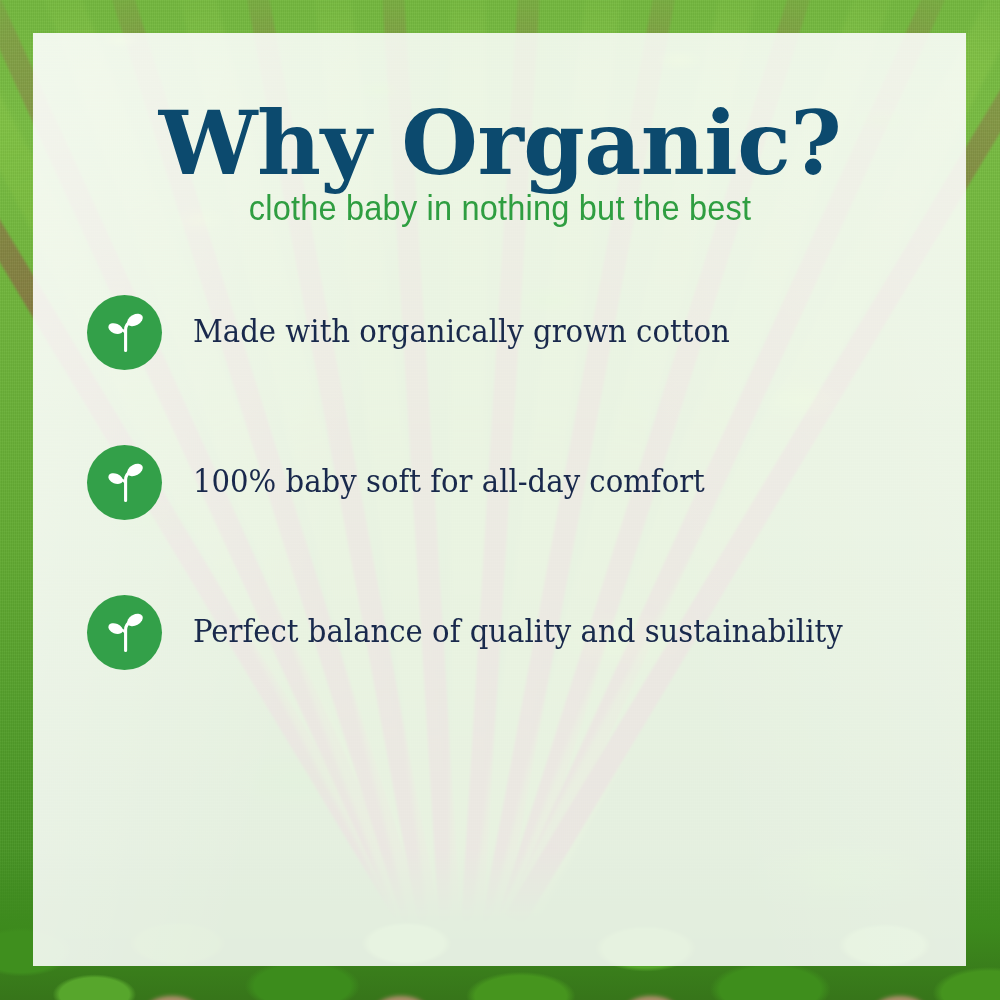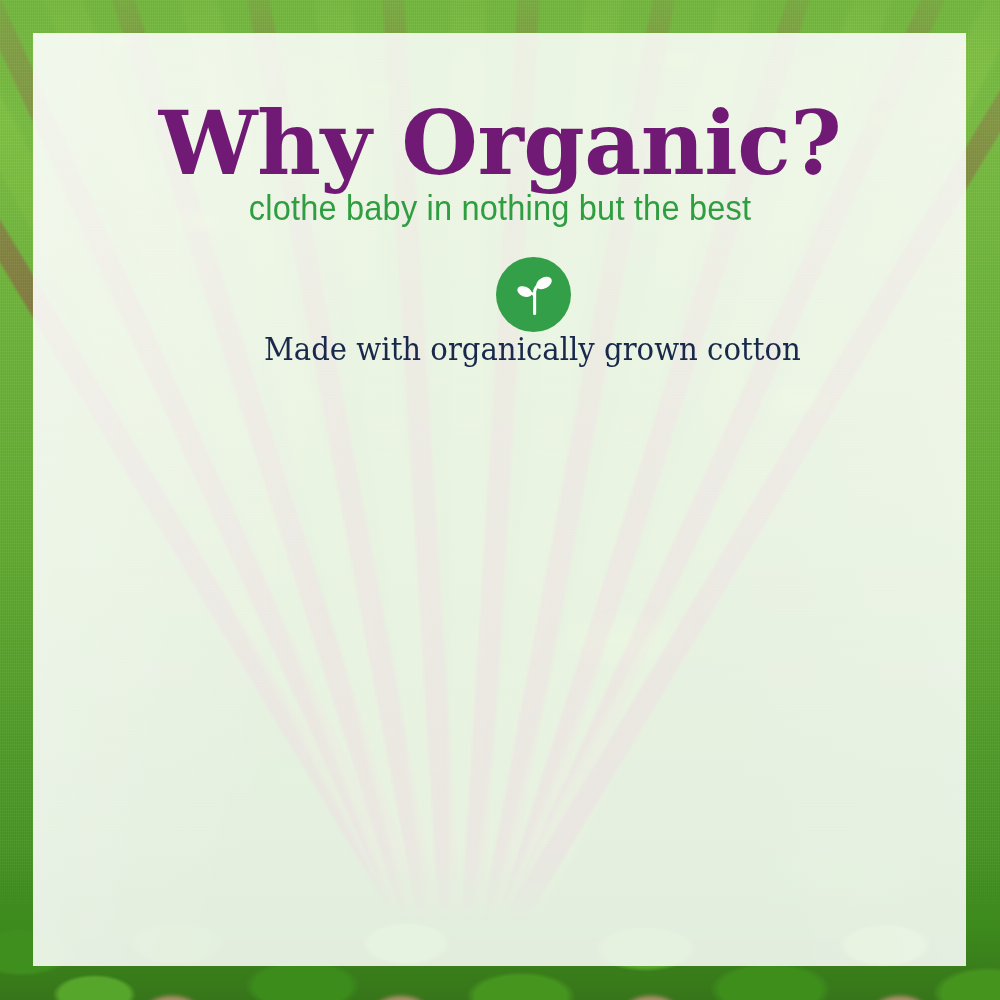--- a/index.html
+++ b/index.html
@@ -144,21 +144,21 @@
   .headline {
     position: absolute;
     left: 0; right: 0;
     top: 37px;
     text-align: center;
     font-family: "DejaVu Serif", "Liberation Serif", serif;
     font-weight: 700;
     font-size: 88px;
     line-height: 1.08;
     letter-spacing: -0.5px;
-    color: #701a75;
+    color: #0c4a6e;
     white-space: nowrap;
   }
   .subhead {
     position: absolute;
     left: 0; right: 0;
     top: 152px;
     text-align: center;
     font-family: "Liberation Sans", sans-serif;
     font-weight: 400;
     font-size: 35px;
@@ -173,21 +173,20 @@
   .features {
     position: absolute;
     left: 87px;
     top: 257px;
     right: 20px;
   }
   .feature {
     display: flex;
     align-items: center;
     height: 150px;
-    flex-direction: column;
   }
   .bullet-icon {
     flex: 0 0 auto;
     width: 75px;
     height: 75px;
     border-radius: 50%;
     background: #33a049;
     display: flex;
     align-items: center;
     justify-content: center;
@@ -257,17 +256,39 @@
         <svg width="46" height="46" viewBox="0 0 46 46" aria-hidden="true">
           <path d="M23.6 41.5 V20.5 C23.6 17.4 25.2 14.6 28.2 12.6" stroke="#ffffff" stroke-width="3.1" fill="none" stroke-linecap="round"></path>
           <ellipse cx="33.0" cy="11.0" rx="8.4" ry="5.4" transform="rotate(-28 33.0 11.0)" fill="#ffffff"></ellipse>
           <ellipse cx="13.6" cy="19.6" rx="7.6" ry="4.9" transform="rotate(22 13.6 19.6)" fill="#ffffff"></ellipse>
           <path d="M23.6 23.2 C21.6 21.4 19.4 20.4 16.8 20.0" stroke="#ffffff" stroke-width="2.6" fill="none" stroke-linecap="round"></path>
         </svg>
       </span>
       <span class="feature-text">Made with organically grown cotton</span>
     </div>
 
-
+    <div class="feature">
+      <span class="bullet-icon">
+        <svg width="46" height="46" viewBox="0 0 46 46" aria-hidden="true">
+          <path d="M23.6 41.5 V20.5 C23.6 17.4 25.2 14.6 28.2 12.6" stroke="#ffffff" stroke-width="3.1" fill="none" stroke-linecap="round"></path>
+          <ellipse cx="33.0" cy="11.0" rx="8.4" ry="5.4" transform="rotate(-28 33.0 11.0)" fill="#ffffff"></ellipse>
+          <ellipse cx="13.6" cy="19.6" rx="7.6" ry="4.9" transform="rotate(22 13.6 19.6)" fill="#ffffff"></ellipse>
+          <path d="M23.6 23.2 C21.6 21.4 19.4 20.4 16.8 20.0" stroke="#ffffff" stroke-width="2.6" fill="none" stroke-linecap="round"></path>
+        </svg>
+      </span>
+      <span class="feature-text">100% baby soft for all-day comfort</span>
+    </div>
+
+    <div class="feature">
+      <span class="bullet-icon">
+        <svg width="46" height="46" viewBox="0 0 46 46" aria-hidden="true">
+          <path d="M23.6 41.5 V20.5 C23.6 17.4 25.2 14.6 28.2 12.6" stroke="#ffffff" stroke-width="3.1" fill="none" stroke-linecap="round"></path>
+          <ellipse cx="33.0" cy="11.0" rx="8.4" ry="5.4" transform="rotate(-28 33.0 11.0)" fill="#ffffff"></ellipse>
+          <ellipse cx="13.6" cy="19.6" rx="7.6" ry="4.9" transform="rotate(22 13.6 19.6)" fill="#ffffff"></ellipse>
+          <path d="M23.6 23.2 C21.6 21.4 19.4 20.4 16.8 20.0" stroke="#ffffff" stroke-width="2.6" fill="none" stroke-linecap="round"></path>
+        </svg>
+      </span>
+      <span class="feature-text">Perfect balance of quality and sustainability</span>
+    </div>
 
 
   </div>
 </div>
 
 </body></html>

